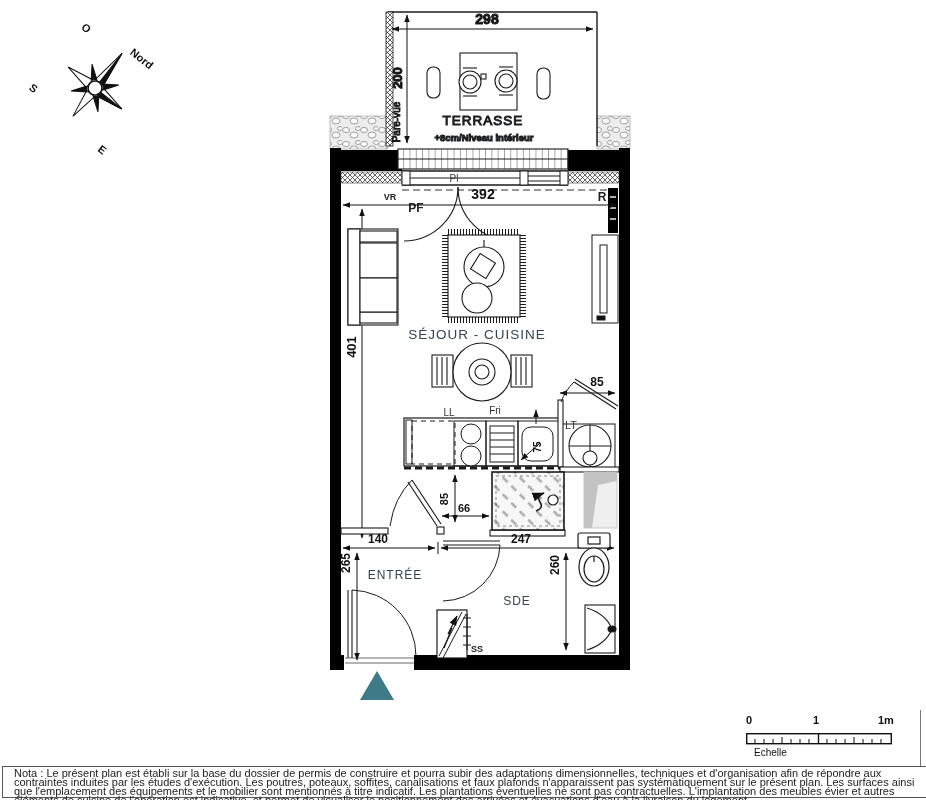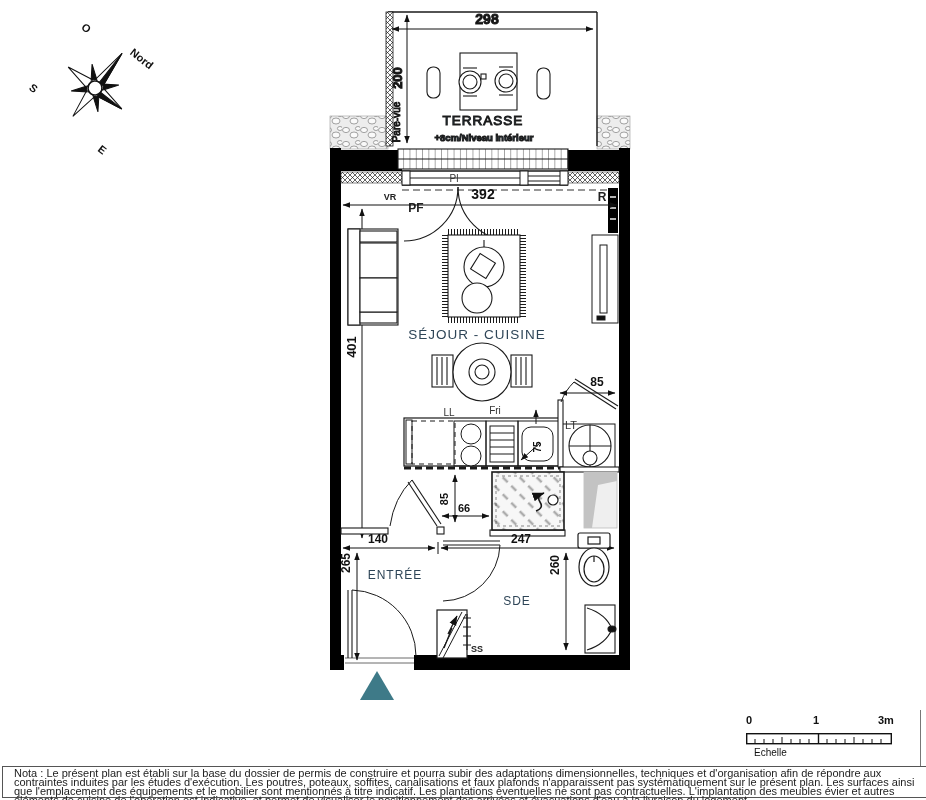--- a/index.html
+++ b/index.html
@@ -356,21 +356,21 @@
     <div class="legend-item">
       
       
     </div>
   </div>
 
   
   <div>
     <div class="scale-num" style="left:746px;top:714px;">0</div>
     <div class="scale-num" style="left:813px;top:714px;">1</div>
-    <div class="scale-num" style="left:878px;top:714px;">3m</div>
+    <div class="scale-num" style="left:878px;top:714px;">1m</div>
     <svg style="position:absolute;left:746px;top:733px;" width="146" height="12" viewBox="0 0 146 12">
       <rect x="0.7" y="0.7" width="144.6" height="10" fill="#fff" stroke="#111" stroke-width="1.4"></rect>
       <line x1="72.5" y1="0" x2="72.5" y2="11" stroke="#111" stroke-width="1.4"></line>
       <g stroke="#111" stroke-width="1">
         <line x1="9" y1="6" x2="9" y2="11"></line>
           <line x1="18" y1="6" x2="18" y2="11"></line>
           <line x1="27" y1="6" x2="27" y2="11"></line>
         <line x1="36" y1="4" x2="36" y2="11"></line>
           <line x1="45" y1="6" x2="45" y2="11"></line>
           <line x1="54" y1="6" x2="54" y2="11"></line>

